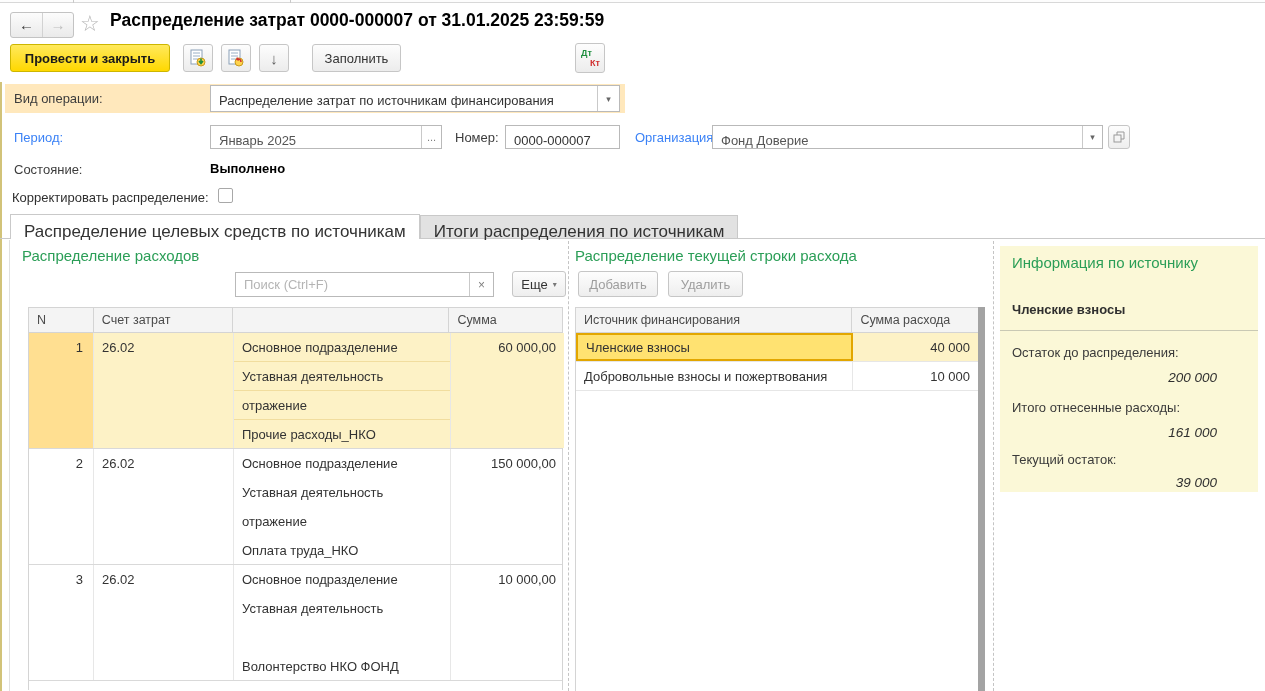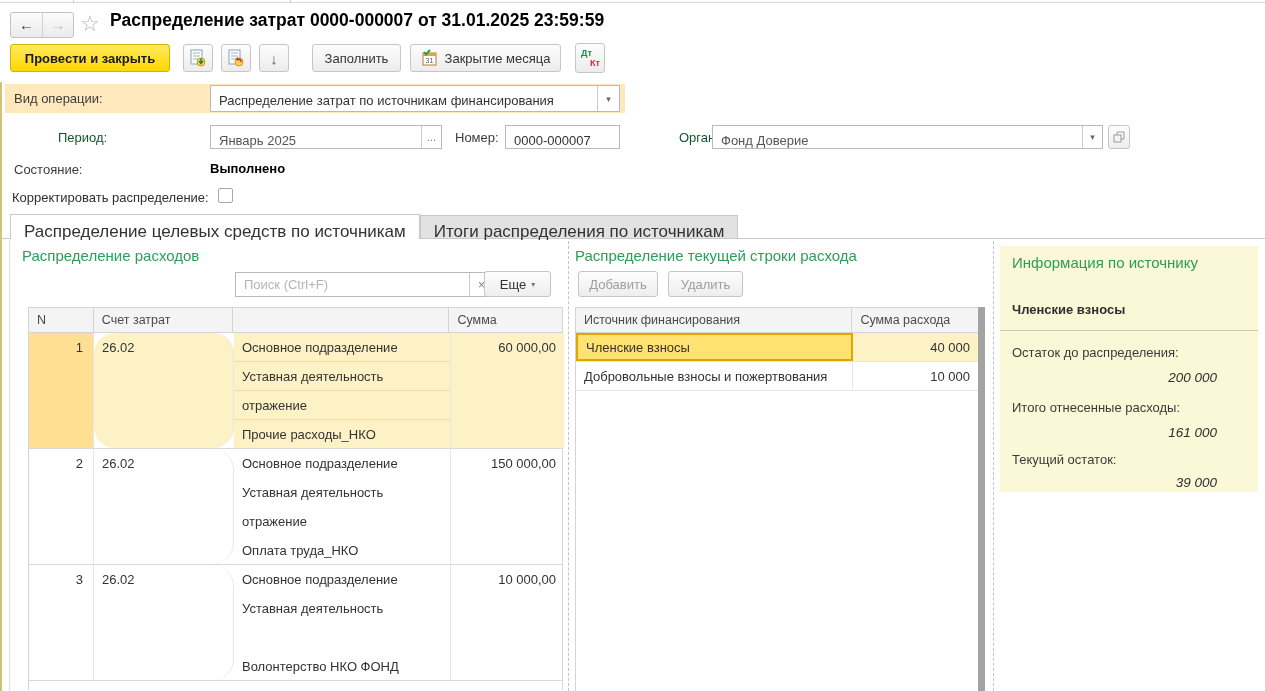--- a/index.html
+++ b/index.html
@@ -33,21 +33,21 @@
   .icon-btn { width:30px; }
   .arrow-down-glyph { font-size:15px; font-weight:bold; color:#5f5f5f; }
   .dtkt { left:575px; top:43px; width:30px; height:30px; position:absolute; font-size:9px; font-weight:bold;text-align:right; }
   .dtkt .dt { position:absolute; left:5px; top:4px; color:#1e8e3e; }
   .dtkt .kt { position:absolute; right:4px; bottom:4px; color:#d03030; }
 
   
   .op-strip { left:5px; top:84px; width:620px; height:29px; background:#ffe8bc; }
   .lbl { font-size:13px; white-space:nowrap; }
   .lbl.dark { color:#3c3c3c; }
-  .lbl.gray { color:#14532d;margin-left:44px; }
+  .lbl.gray { color:#3b82f6; }
   .field { background:#fff; border:1px solid #b9b9b9; display:flex; align-items:stretch; overflow:hidden; }
   .field .val { flex:1; padding:14px 8px; display:flex; align-items:center; white-space:nowrap; overflow:hidden; color:#333;text-align:right; }
   .field .val.grayval { color:#555; }
   .seg { border-left:1px solid #c9c9c9; display:flex; align-items:center; justify-content:center; color:#808080; cursor:pointer; }
   .combo-arrow { width:22px; font-size:9px; color:#666; }
   .state-val { font-weight:bold; color:#000; }
   .checkbox { width:15px; height:15px; border:1px solid #a8a8a8; border-radius:2px; background:#fff; cursor:pointer; }
 
   
   .tabbar { left:0; top:214px; width:1265px; height:25px; border-bottom:1px solid #c9c9c9;
@@ -77,21 +77,21 @@
   
   .exp-table { left:28px; top:307px; width:535px; }
   .thead { display:flex; height:26px; background:#f4f4f4; border:1px solid #d4d4d4; }
   .th { font-size:12.5px; color:#4b4b4b; padding:0 8px; display:flex; align-items:center;
     border-right:1px solid #d4d4d4; overflow:hidden; white-space:nowrap; }
   .th:last-child { border-right:none; }
   .tbody { border-left:1px solid #d4d4d4; border-right:1px solid #d4d4d4; background:#fff; }
   .exp-row { position:relative; height:116px; border-bottom:1px solid #d9d9d9; cursor:pointer; }
   .cell { position:absolute; top:0; bottom:0; border-right:1px solid #e7e7e7; font-size:13px; color:#333; }
   .c-n   { left:0;   width:65px;  text-align:right; padding-right:10px; line-height:29px; }
-  .c-acc { left:65px; width:140px; padding-left:8px; line-height:29px;border-radius:21px; }
+  .c-acc { left:65px; width:140px; padding-left:8px; line-height:29px; }
   .c-det { left:205px; width:217px; }
   .c-sum { left:422px; width:113px; border-right:none; text-align:right; padding-right:8px; line-height:29px; }
   .subline { height:29px; line-height:29px; padding-left:8px; white-space:nowrap; overflow:hidden; }
   .exp-row.sel .c-n { background:#ffdf91; }
   .exp-row.sel .c-acc, .exp-row.sel .c-det, .exp-row.sel .c-sum { background:#fdf2c6; }
   .exp-row.sel .subline { border-bottom:1px solid #f1dd9e; }
   .exp-row.sel .subline:last-child { border-bottom:none; }
   .exp-tail { height:9px; border-left:1px solid #d4d4d4; border-right:1px solid #d4d4d4; }
 
   
@@ -158,31 +158,20 @@
       </svg>
     </span>
   </div>
 
   <div class="abs tbtn icon-btn" style="left:259px">
     <span class="arrow-down-glyph">↓</span>
   </div>
 
   <div class="abs tbtn" style="left:312px; width:89px">Заполнить</div>
 
-  <div class="abs tbtn" style="left:410px; width:151px">
-    <span style="margin-right:6px">
-      <svg width="18" height="18" viewBox="0 0 18 18">
-        <rect x="2" y="4" width="13" height="12" fill="#fff" stroke="#b08030"></rect>
-        <rect x="2" y="4" width="13" height="3" fill="#e8a33d"></rect>
-        <text x="8.5" y="14" font-size="7" text-anchor="middle" fill="#555" font-family="Liberation Sans, sans-serif">31</text>
-        <path d="M3 3 L5 5.5 L9 1" fill="none" stroke="#2aa24a" stroke-width="2"></path>
-      </svg>
-    </span>
-    <span>Закрытие месяца</span>
-  </div>
 
   <div class="dtkt tbtn" style="left:575px">
     <span class="dt">Дт</span>
     <span class="kt">Кт</span>
   </div>
 
   <div class="abs left-olive"></div>
 
   <div class="abs op-strip"></div>
   <div class="abs lbl dark" style="left:14px; top:91px">Вид операции:</div>
@@ -226,21 +215,21 @@
   </div>
 
   <div class="abs group-edge"></div>
 
   <div class="abs green-title" style="left:22px; top:247px">Распределение расходов</div>
 
   <div class="abs field search-box">
     <input type="text" placeholder="Поиск (Ctrl+F)" style="">
     <div class="seg close-seg">×</div>
   </div>
-  <div class="abs sbtn" style="left:484px; top:271px; width:67px">
+  <div class="abs sbtn" style="left:512px; top:271px; width:54px">
     <span>Еще</span>
     <span class="arr">▾</span>
   </div>
 
   <div class="abs exp-table">
     <div class="thead">
       <div class="th" style="width:65px">N</div>
       <div class="th" style="width:140px">Счет затрат</div>
       <div class="th" style="width:217px"></div>
       <div class="th" style="width:113px">Сумма</div>

